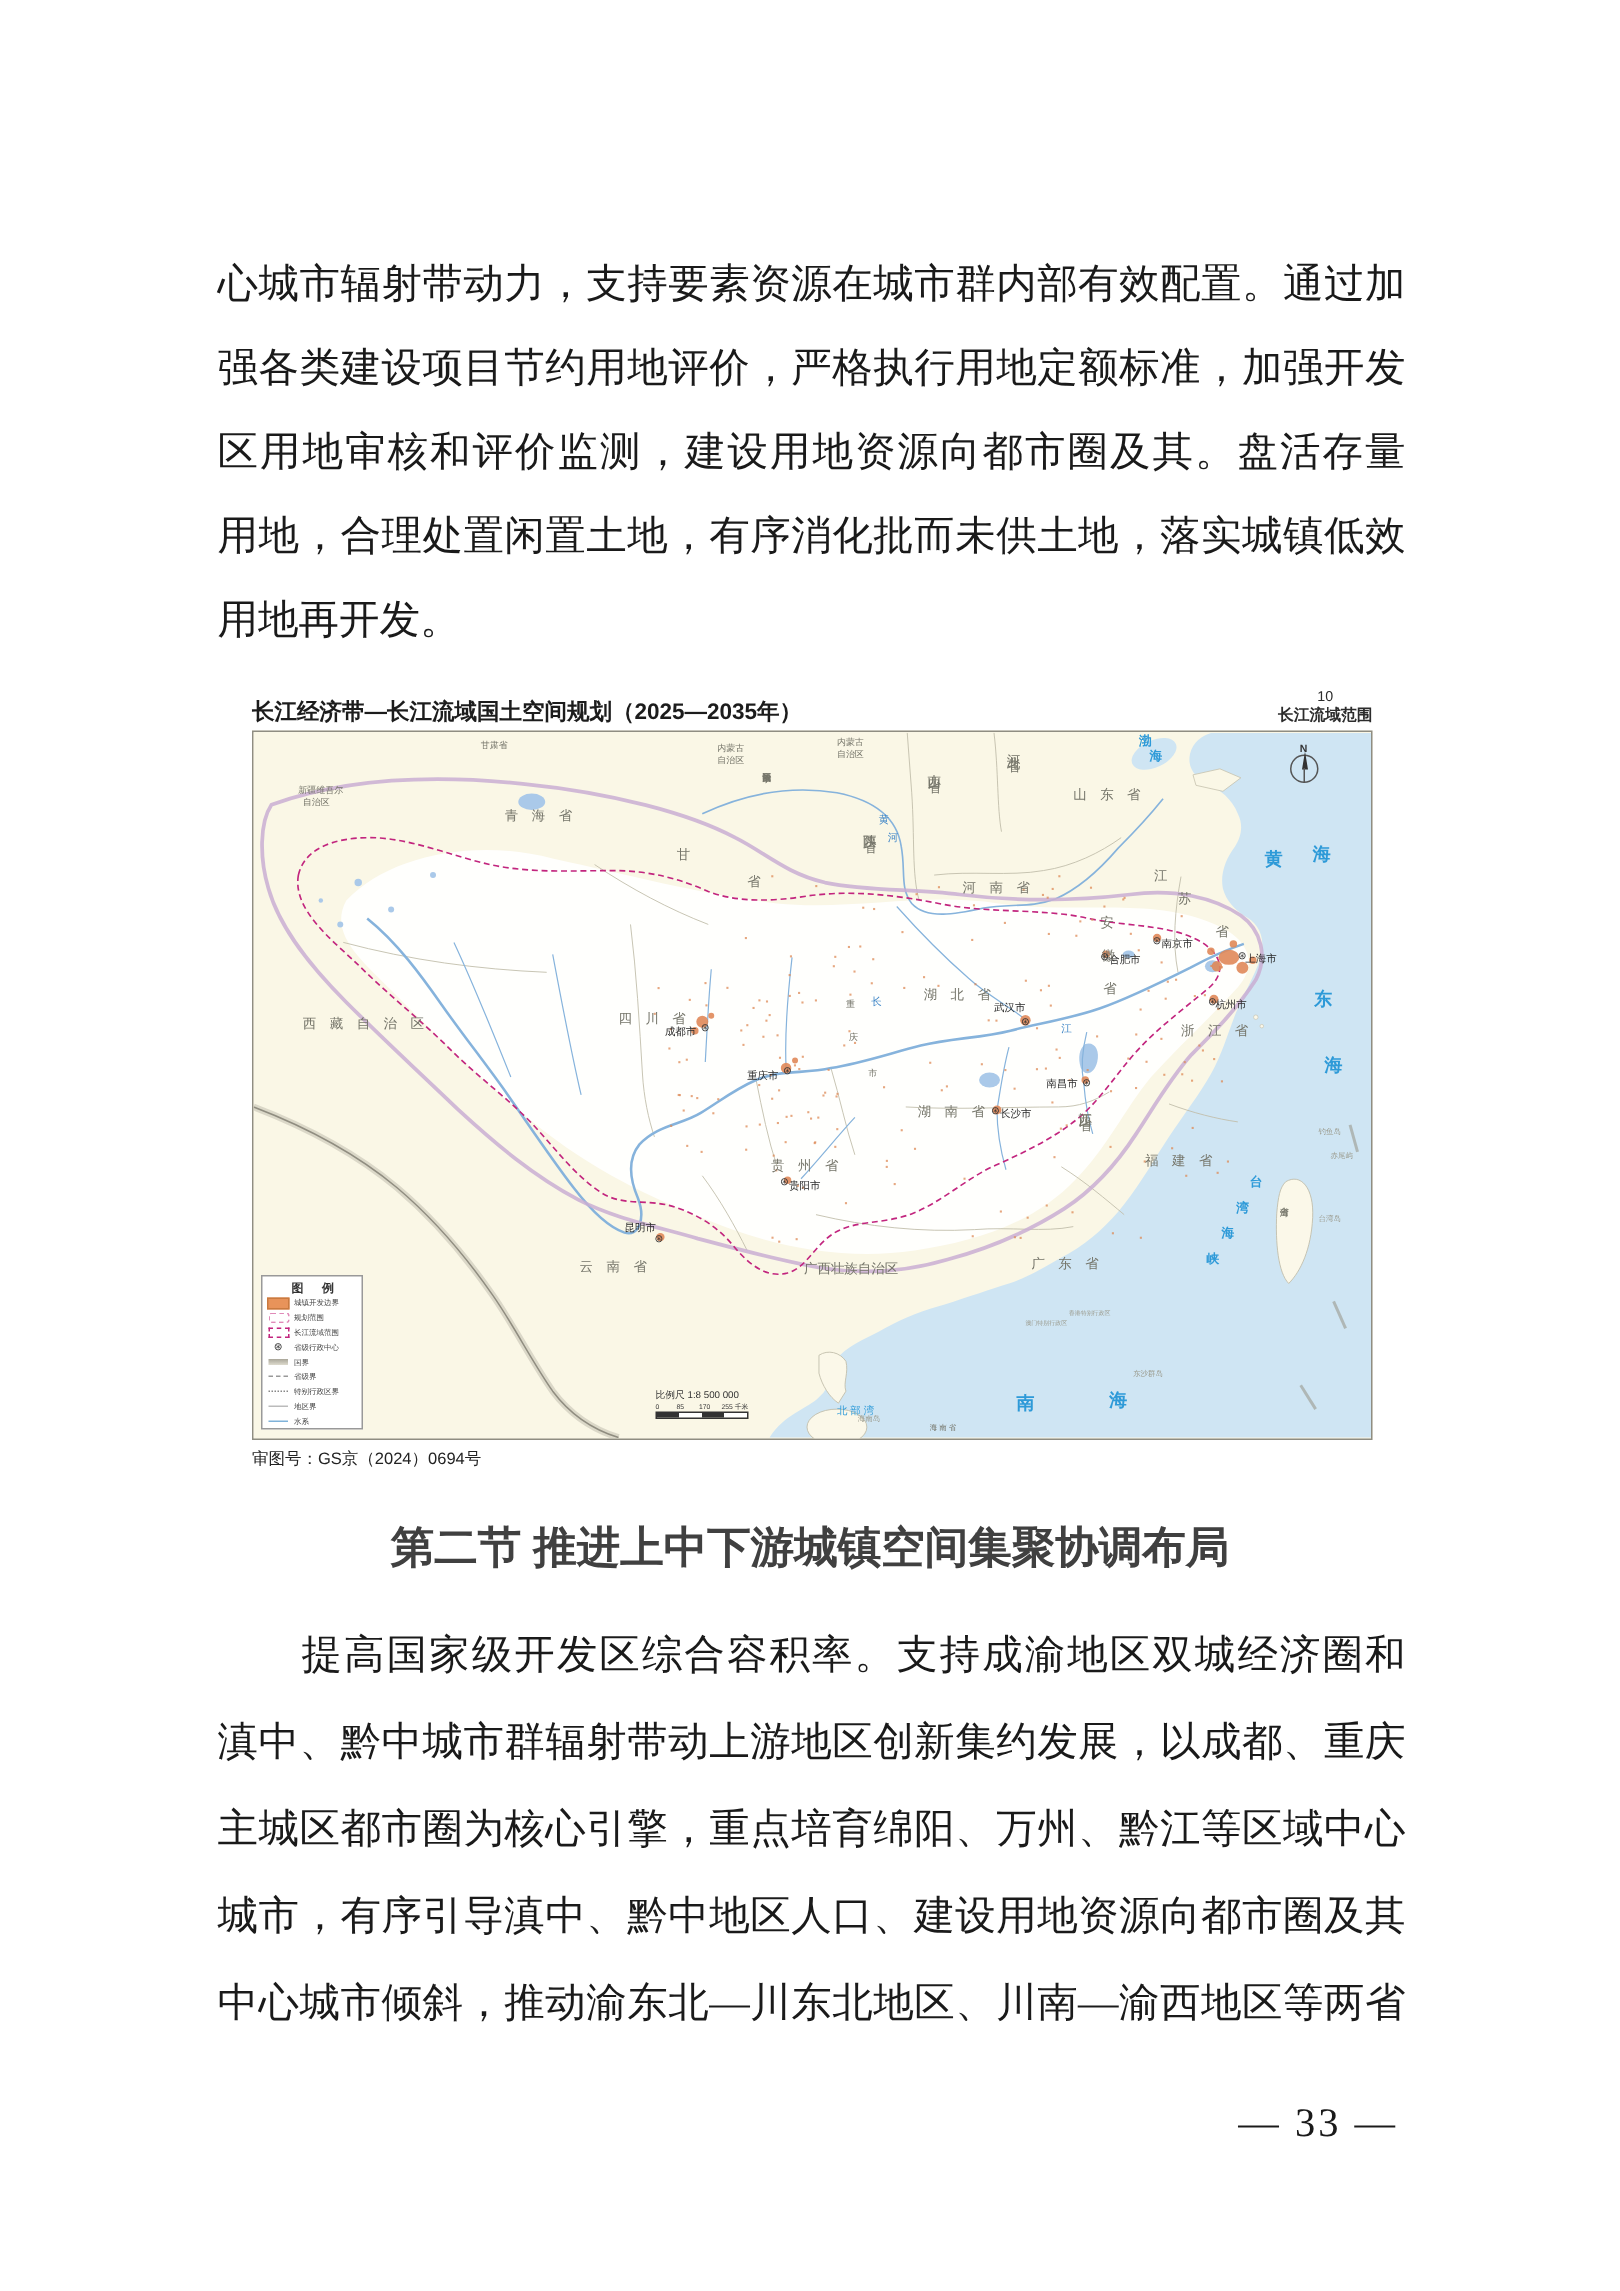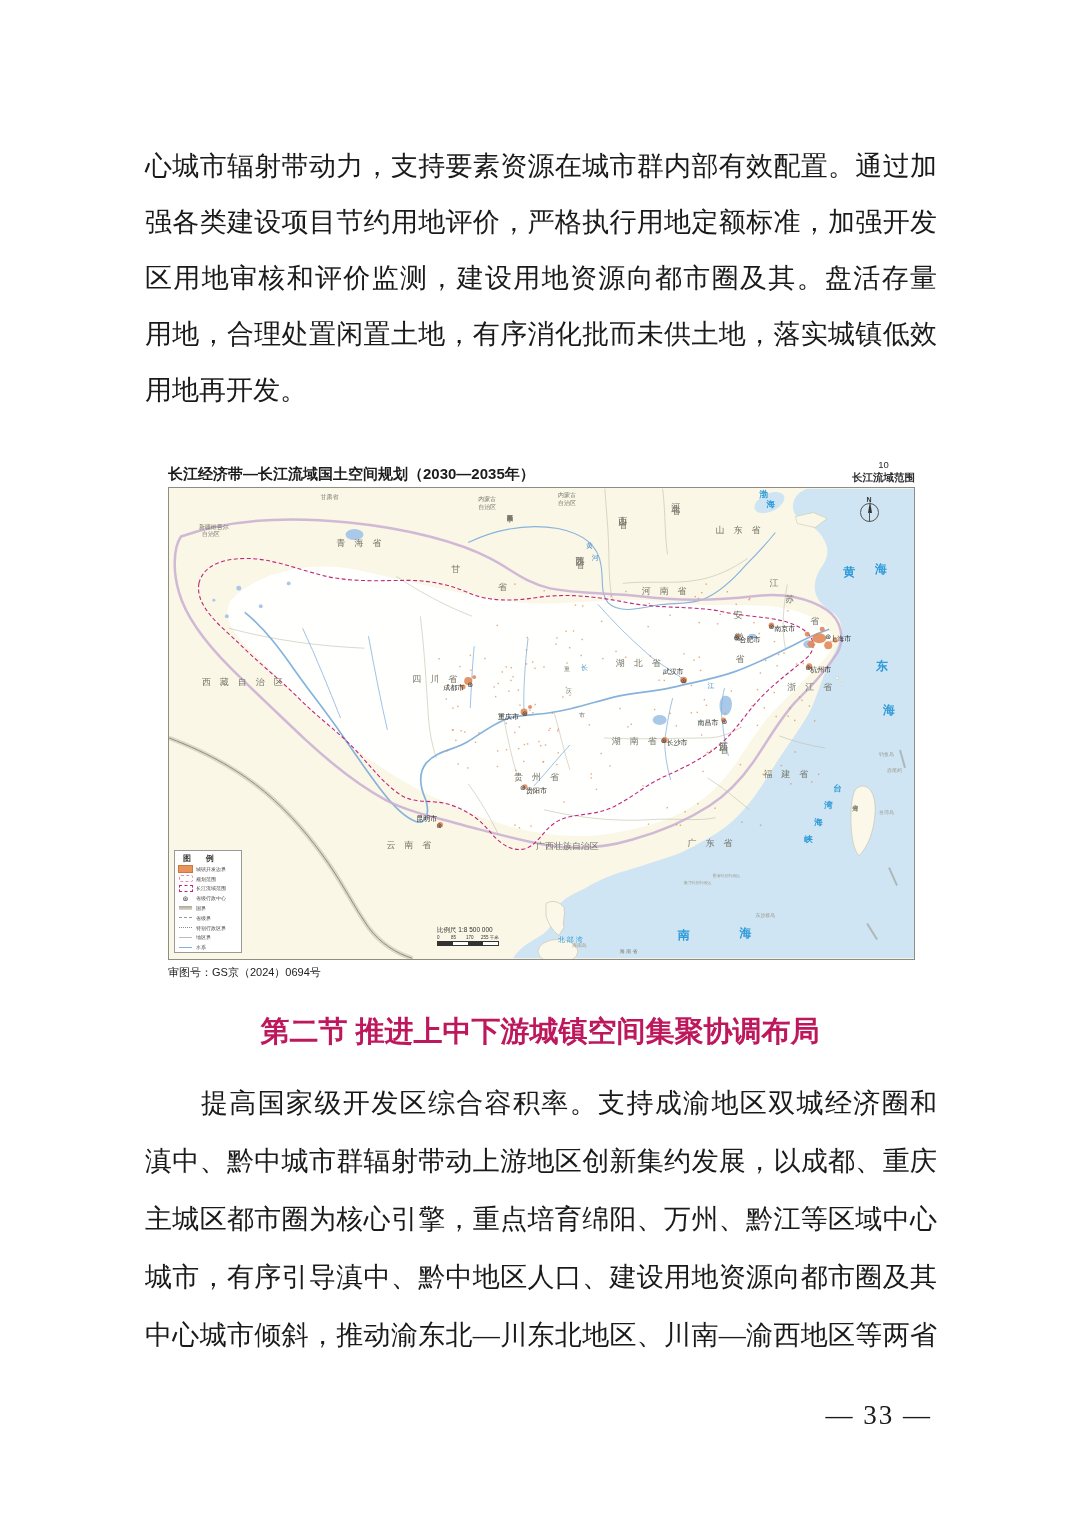--- a/index.html
+++ b/index.html
@@ -1,28 +1,28 @@
 <!DOCTYPE html>
 <html><head>
 <meta charset="utf-8">
 <style>
   html,body{margin:0;padding:0;background:#ffffff;}
   .page{position:relative;width:1080px;height:1527px;background:#fff;overflow:hidden;
         font-family:"Liberation Serif","DejaVu Serif",serif;color:#1a1a1a;}
   
   .para{position:absolute;left:145px;width:792px;font-size:27px;}
-  .para-top{top:138px;}
+  .para-top{top:161px;}
   .para-bottom{top:1074px;}
   .tline{height:56px;line-height:56px;text-align:justify;text-align-last:justify;white-space:nowrap;text-justify:inter-character;}
   .para-bottom .tline{height:58px;line-height:58px;}
   .tline.short{text-align-last:left;}
   .tline.indent{padding-left:56px;}
   
   .section-heading{position:absolute;top:1012px;left:0;width:100%;margin:0;text-align:center;
-    font-family:"Liberation Sans","DejaVu Sans",sans-serif;font-size:29px;font-weight:bold;color:#be185d;}
+    font-family:"Liberation Sans","DejaVu Sans",sans-serif;font-size:29px;font-weight:bold;color:#404040;}
   
   .page-number{position:absolute;top:1368px;right:148px;font-size:27px;letter-spacing:2px;margin-top:32px;}
   
   .map-figure{position:absolute;left:168px;top:448px;width:747px;margin:0;
     font-family:"Liberation Sans","DejaVu Sans",sans-serif;}
   .map-header{display:flex;justify-content:space-between;align-items:flex-end;height:36px;padding-bottom:3px;}
   .map-title{font-size:15px;font-weight:bold;color:#1c1c1c;}
   .map-header-right{text-align:center;color:#2c2c2c;line-height:1.25;}
   .fig-number{font-size:9.5px;}
   .fig-name{font-size:10.5px;font-weight:bold;}
@@ -39,21 +39,21 @@
   .sea-s{font-size:8.5px;fill:#2e9ad8;font-weight:bold;}
   .sea-xs{font-size:7px;fill:#2e9ad8;}
   .riv{font-size:7px;fill:#3f86c7;}
   .tiny{font-size:5px;fill:#9b9b8e;}
   .tiny2{font-size:4px;fill:#9b9b8e;}
   .city{font-size:7px;fill:#2b2b2b;}
   .star{font-size:7px;fill:#333;}
   
   .legend{position:absolute;left:5px;top:362px;width:68px;height:103px;background:#fff;
     border:0.5px solid #999;padding:2px 2px 0 3px;box-sizing:border-box;}
-  .legend-title{font-size:8px;font-weight:bold;text-align:left;letter-spacing:5px;color:#333;padding-left:5px;font-family:Liberation Mono, monospace;}
+  .legend-title{font-size:8px;font-weight:bold;text-align:center;letter-spacing:5px;color:#333;padding-left:5px;}
   .l-row{display:flex;align-items:center;height:9.8px;}
   .l-sym{flex:0 0 15px;width:15px;margin-right:3px;display:flex;align-items:center;justify-content:center;}
   .l-txt{font-size:5px;color:#444;white-space:nowrap;}
   .sym-urban{width:13px;height:5.5px;background:#e8935a;border:0.5px solid #c97a40;}
   .sym-plan{width:12px;height:5px;border:1px dashed #e08ab8;border-radius:2px;}
   .sym-basin{width:12px;height:5px;border:1px dashed #c2257e;}
   .sym-capital{font-size:7px;line-height:7px;color:#333;}
   .sym-nat{width:13px;height:3.5px;background:linear-gradient(#a9a699,#dedbce);}
   .sym-prov-line{width:13px;height:0;border-top:1px dashed #999;}
   .sym-sar{width:13px;height:0;border-top:1px dotted #888;}
@@ -82,21 +82,21 @@
   <div class="para para-top">
     <div class="tline">心城市辐射带动力，支持要素资源在城市群内部有效配置。通过加</div>
     <div class="tline">强各类建设项目节约用地评价，严格执行用地定额标准，加强开发</div>
     <div class="tline">区用地审核和评价监测，建设用地资源向都市圈及其。盘活存量</div>
     <div class="tline">用地，合理处置闲置土地，有序消化批而未供土地，落实城镇低效</div>
     <div class="tline short">用地再开发。</div>
   </div>
 
   <figure class="map-figure">
     <div class="map-header">
-      <div class="map-title">长江经济带—长江流域国土空间规划（2030—2035年）</div>
+      <div class="map-title">长江经济带—长江流域国土空间规划（2025—2035年）</div>
       <div class="map-header-right">
         <div class="fig-number">10</div>
         <div class="fig-name">长江流域范围</div>
       </div>
     </div>
 
     <div class="map-frame">
       <svg width="745" height="471" viewBox="0 0 747 471">
 
         <rect x="0" y="0" width="747" height="471" fill="#faf7e6"></rect>

